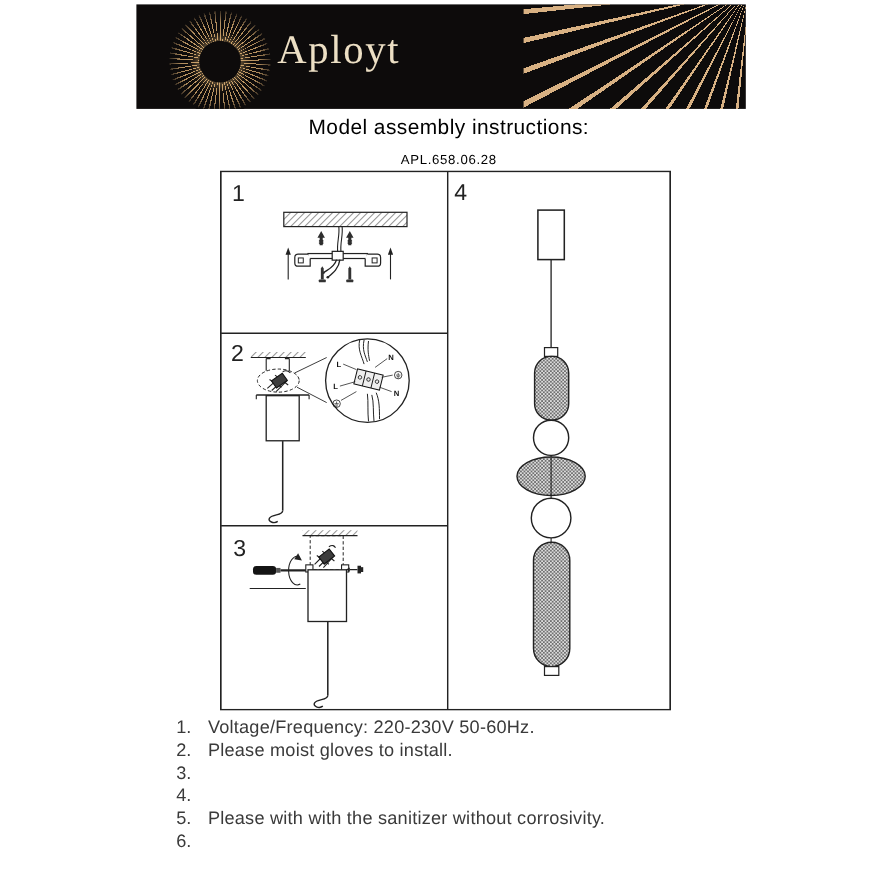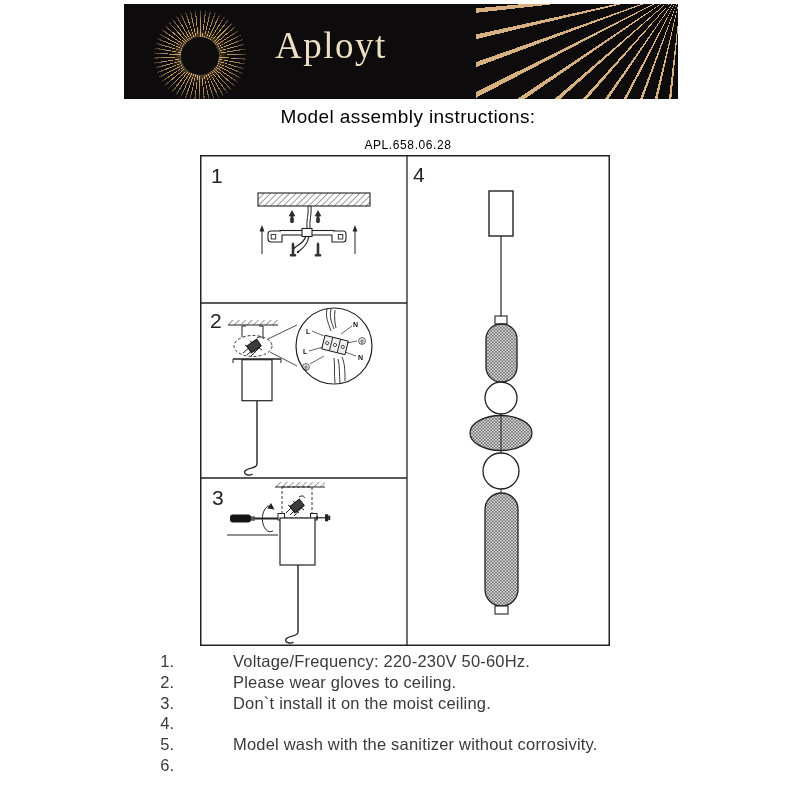--- a/index.html
+++ b/index.html
@@ -8,40 +8,40 @@
 
   
   .banner{position:absolute;left:124px;top:4px;width:554px;height:95px;background:#0d0b0b;overflow:hidden;}
   .sunburst{position:absolute;left:30px;top:6px;width:92px;height:92px;border-radius:50%;
     background:repeating-conic-gradient(#c59d68 0deg 1.6deg, rgba(13,11,11,0) 1.6deg 6.2deg);}
   .sunburst::before{content:"";position:absolute;inset:-2px;border-radius:50%;
     background:radial-gradient(circle, rgba(13,11,11,0) 30%, rgba(13,11,11,0.1) 52%, #0d0b0b 73%);}
   .sunburst::after{content:"";position:absolute;inset:29%;border-radius:50%;background:#0d0b0b;
     box-shadow:0 0 9px 3px rgba(226,183,120,0.5);}
   .brand{position:absolute;left:128px;top:20px;font-family:"Liberation Serif",serif;
-    font-size:37px;font-weight:400;color:#ecdfc4;letter-spacing:1.5px;margin-left:23px;}
+    font-size:37px;font-weight:400;color:#ecdfc4;letter-spacing:1.5px;}
   .corner-rays{position:absolute;right:-8px;top:-12px;width:210px;height:112px;
     background:repeating-conic-gradient(from 150deg at 98% -2%, #d8b183 0deg 1.25deg, rgba(13,11,11,0) 1.25deg 7.1deg);}
 
   
   .titles{position:absolute;left:8px;top:106px;width:100%;text-align:center;color:#000000;}
   .title-heading{font-size:19px;letter-spacing:0.4px;}
   .title-model{font-size:12px;margin-top:10px;letter-spacing:0.6px;}
 
   
   .diagram{position:absolute;left:200px;top:155px;width:410px;height:491px;}
   .panel-num{font-family:"Liberation Sans",sans-serif;font-size:21px;fill:#222;}
   .wire-label{font-family:"Liberation Sans",sans-serif;font-size:7px;font-weight:bold;fill:#111;}
 
   
   .instructions{position:absolute;left:138px;top:651px;margin:0;padding:0;list-style:none;
     font-size:16.5px;line-height:20.8px;color:#3a3a3a;}
   .instructions li{display:flex;}
   .li-num{width:36px;text-align:right;margin-right:15px;flex:0 0 auto;}
-  .li-text{letter-spacing:0.2px;white-space:nowrap;margin-left:44px;}
+  .li-text{letter-spacing:0.2px;white-space:nowrap;}
 </style>
 </head>
 <body>
 
 <div class="page">
 
   <header class="banner">
     <div class="sunburst"></div>
     <div class="brand">Aployt</div>
     <div class="corner-rays"></div>
@@ -198,31 +198,30 @@
     </svg>
   </div>
 
   <ol class="instructions">
     <li>
       <span class="li-num">1.</span>
       <span class="li-text">Voltage/Frequency: 220-230V 50-60Hz.</span>
     </li>
     <li>
       <span class="li-num">2.</span>
-      <span class="li-text">Please wear gloves to ceiling.</span>
+      <span class="li-text">Please moist gloves to install.</span>
     </li>
     <li>
       <span class="li-num">3.</span>
-      <span class="li-text">Don`t install it on the moist ceiling.</span>
     </li>
     <li>
       <span class="li-num">4.</span>
     </li>
     <li>
       <span class="li-num">5.</span>
-      <span class="li-text">Model wash with the sanitizer without corrosivity.</span>
+      <span class="li-text">Please with with the sanitizer without corrosivity.</span>
     </li>
     <li>
       <span class="li-num">6.</span>
     </li>
   </ol>
 
 </div>
 
 </body></html>

